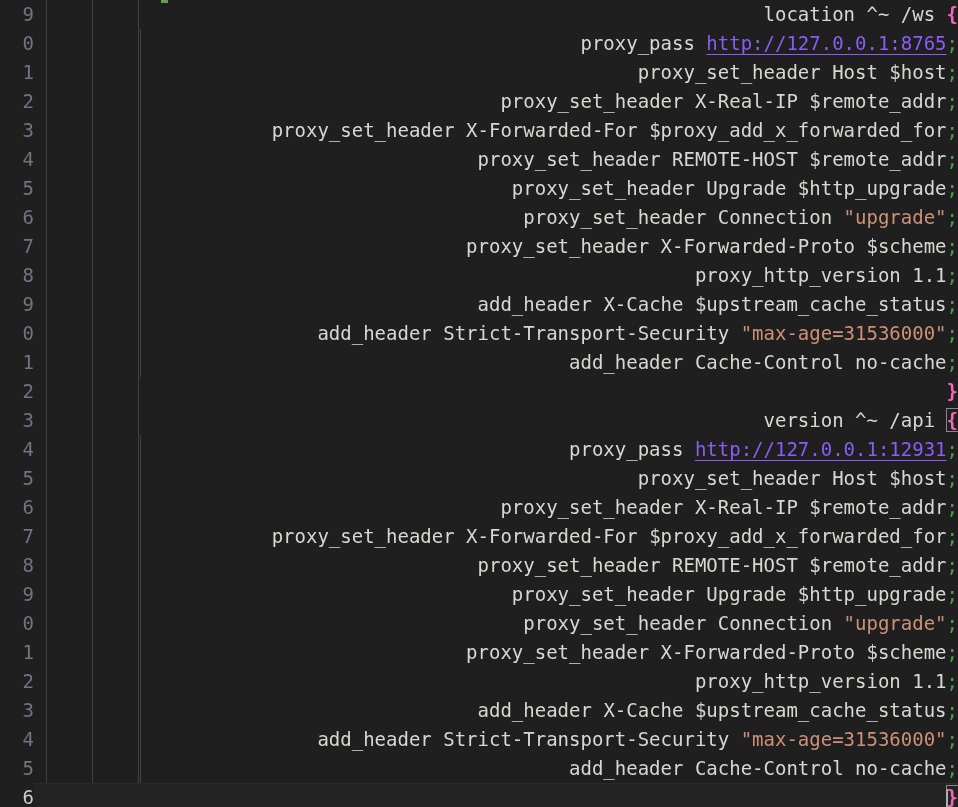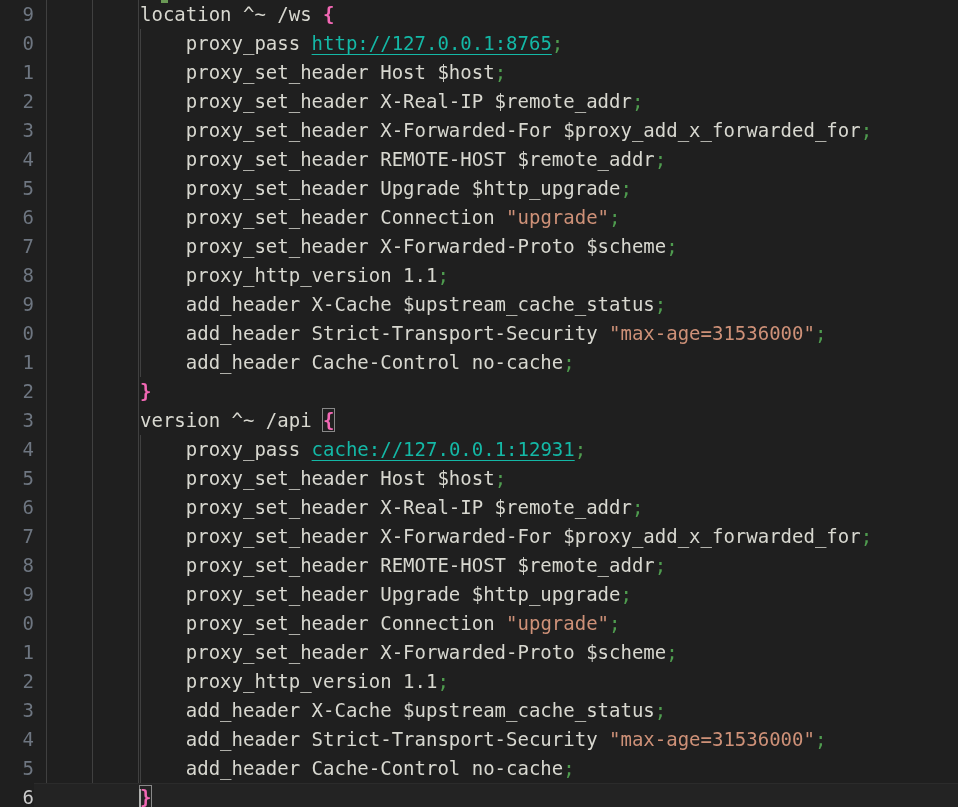--- a/index.html
+++ b/index.html
@@ -59,20 +59,21 @@
     height: 807px;
     z-index: 2;
   }
   .row {
     position: relative;
     height: 29px;
     line-height: 29px;
     white-space: pre;
     padding-left: 140px;
     box-sizing: border-box;
+    text-align: right;
   }
   .row.current {
     border-top: 1px solid #2b2b2b;
     border-bottom: 1px solid #3a3a3a;
     height: 29px;
     line-height: 27px;
     background: #232323;
   }
 
   
@@ -85,21 +86,21 @@
   }
   .guide {
     position: absolute;
     width: 1px;
     background: #404040;
   }           
   .t-plain { color: #d8d8d0; }
   .t-brace { color: #f368b5; font-weight: 600; }
   .t-semi  { color: #4f9c4f; }
   .t-str   { color: #ce9178; }
-  .t-link  { color: #14b8a6; text-decoration: underline; text-underline-offset: 4px; }
+  .t-link  { color: #8b5cf6; text-decoration: underline; text-underline-offset: 4px; }
 
   .bracket-match {
     outline: 1px solid #888888;
     outline-offset: 0px;
     position: relative;
   }
   .caret {
     position: absolute;
     width: 2px;
     height: 24px;
@@ -141,21 +142,21 @@
       <div class="row"><span>    </span><span class="t-plain">proxy_set_header REMOTE-HOST $remote_addr</span><span class="t-semi">;</span></div>
       <div class="row"><span>    </span><span class="t-plain">proxy_set_header Upgrade $http_upgrade</span><span class="t-semi">;</span></div>
       <div class="row"><span>    </span><span class="t-plain">proxy_set_header Connection </span><span class="t-str">"upgrade"</span><span class="t-semi">;</span></div>
       <div class="row"><span>    </span><span class="t-plain">proxy_set_header X-Forwarded-Proto $scheme</span><span class="t-semi">;</span></div>
       <div class="row"><span>    </span><span class="t-plain">proxy_http_version 1.1</span><span class="t-semi">;</span></div>
       <div class="row"><span>    </span><span class="t-plain">add_header X-Cache $upstream_cache_status</span><span class="t-semi">;</span></div>
       <div class="row"><span>    </span><span class="t-plain">add_header Strict-Transport-Security </span><span class="t-str">"max-age=31536000"</span><span class="t-semi">;</span></div>
       <div class="row"><span>    </span><span class="t-plain">add_header Cache-Control no-cache</span><span class="t-semi">;</span></div>
       <div class="row"><span class="t-brace">}</span></div>
       <div class="row"><span class="t-plain">version ^~ /api </span><span class="t-brace bracket-match">{</span></div>
-      <div class="row"><span>    </span><span class="t-plain">proxy_pass </span><span class="t-link">cache://127.0.0.1:12931</span><span class="t-semi">;</span></div>
+      <div class="row"><span>    </span><span class="t-plain">proxy_pass </span><span class="t-link">http://127.0.0.1:12931</span><span class="t-semi">;</span></div>
       <div class="row"><span>    </span><span class="t-plain">proxy_set_header Host $host</span><span class="t-semi">;</span></div>
       <div class="row"><span>    </span><span class="t-plain">proxy_set_header X-Real-IP $remote_addr</span><span class="t-semi">;</span></div>
       <div class="row"><span>    </span><span class="t-plain">proxy_set_header X-Forwarded-For $proxy_add_x_forwarded_for</span><span class="t-semi">;</span></div>
       <div class="row"><span>    </span><span class="t-plain">proxy_set_header REMOTE-HOST $remote_addr</span><span class="t-semi">;</span></div>
       <div class="row"><span>    </span><span class="t-plain">proxy_set_header Upgrade $http_upgrade</span><span class="t-semi">;</span></div>
       <div class="row"><span>    </span><span class="t-plain">proxy_set_header Connection </span><span class="t-str">"upgrade"</span><span class="t-semi">;</span></div>
       <div class="row"><span>    </span><span class="t-plain">proxy_set_header X-Forwarded-Proto $scheme</span><span class="t-semi">;</span></div>
       <div class="row"><span>    </span><span class="t-plain">proxy_http_version 1.1</span><span class="t-semi">;</span></div>
       <div class="row"><span>    </span><span class="t-plain">add_header X-Cache $upstream_cache_status</span><span class="t-semi">;</span></div>
       <div class="row"><span>    </span><span class="t-plain">add_header Strict-Transport-Security </span><span class="t-str">"max-age=31536000"</span><span class="t-semi">;</span></div>

